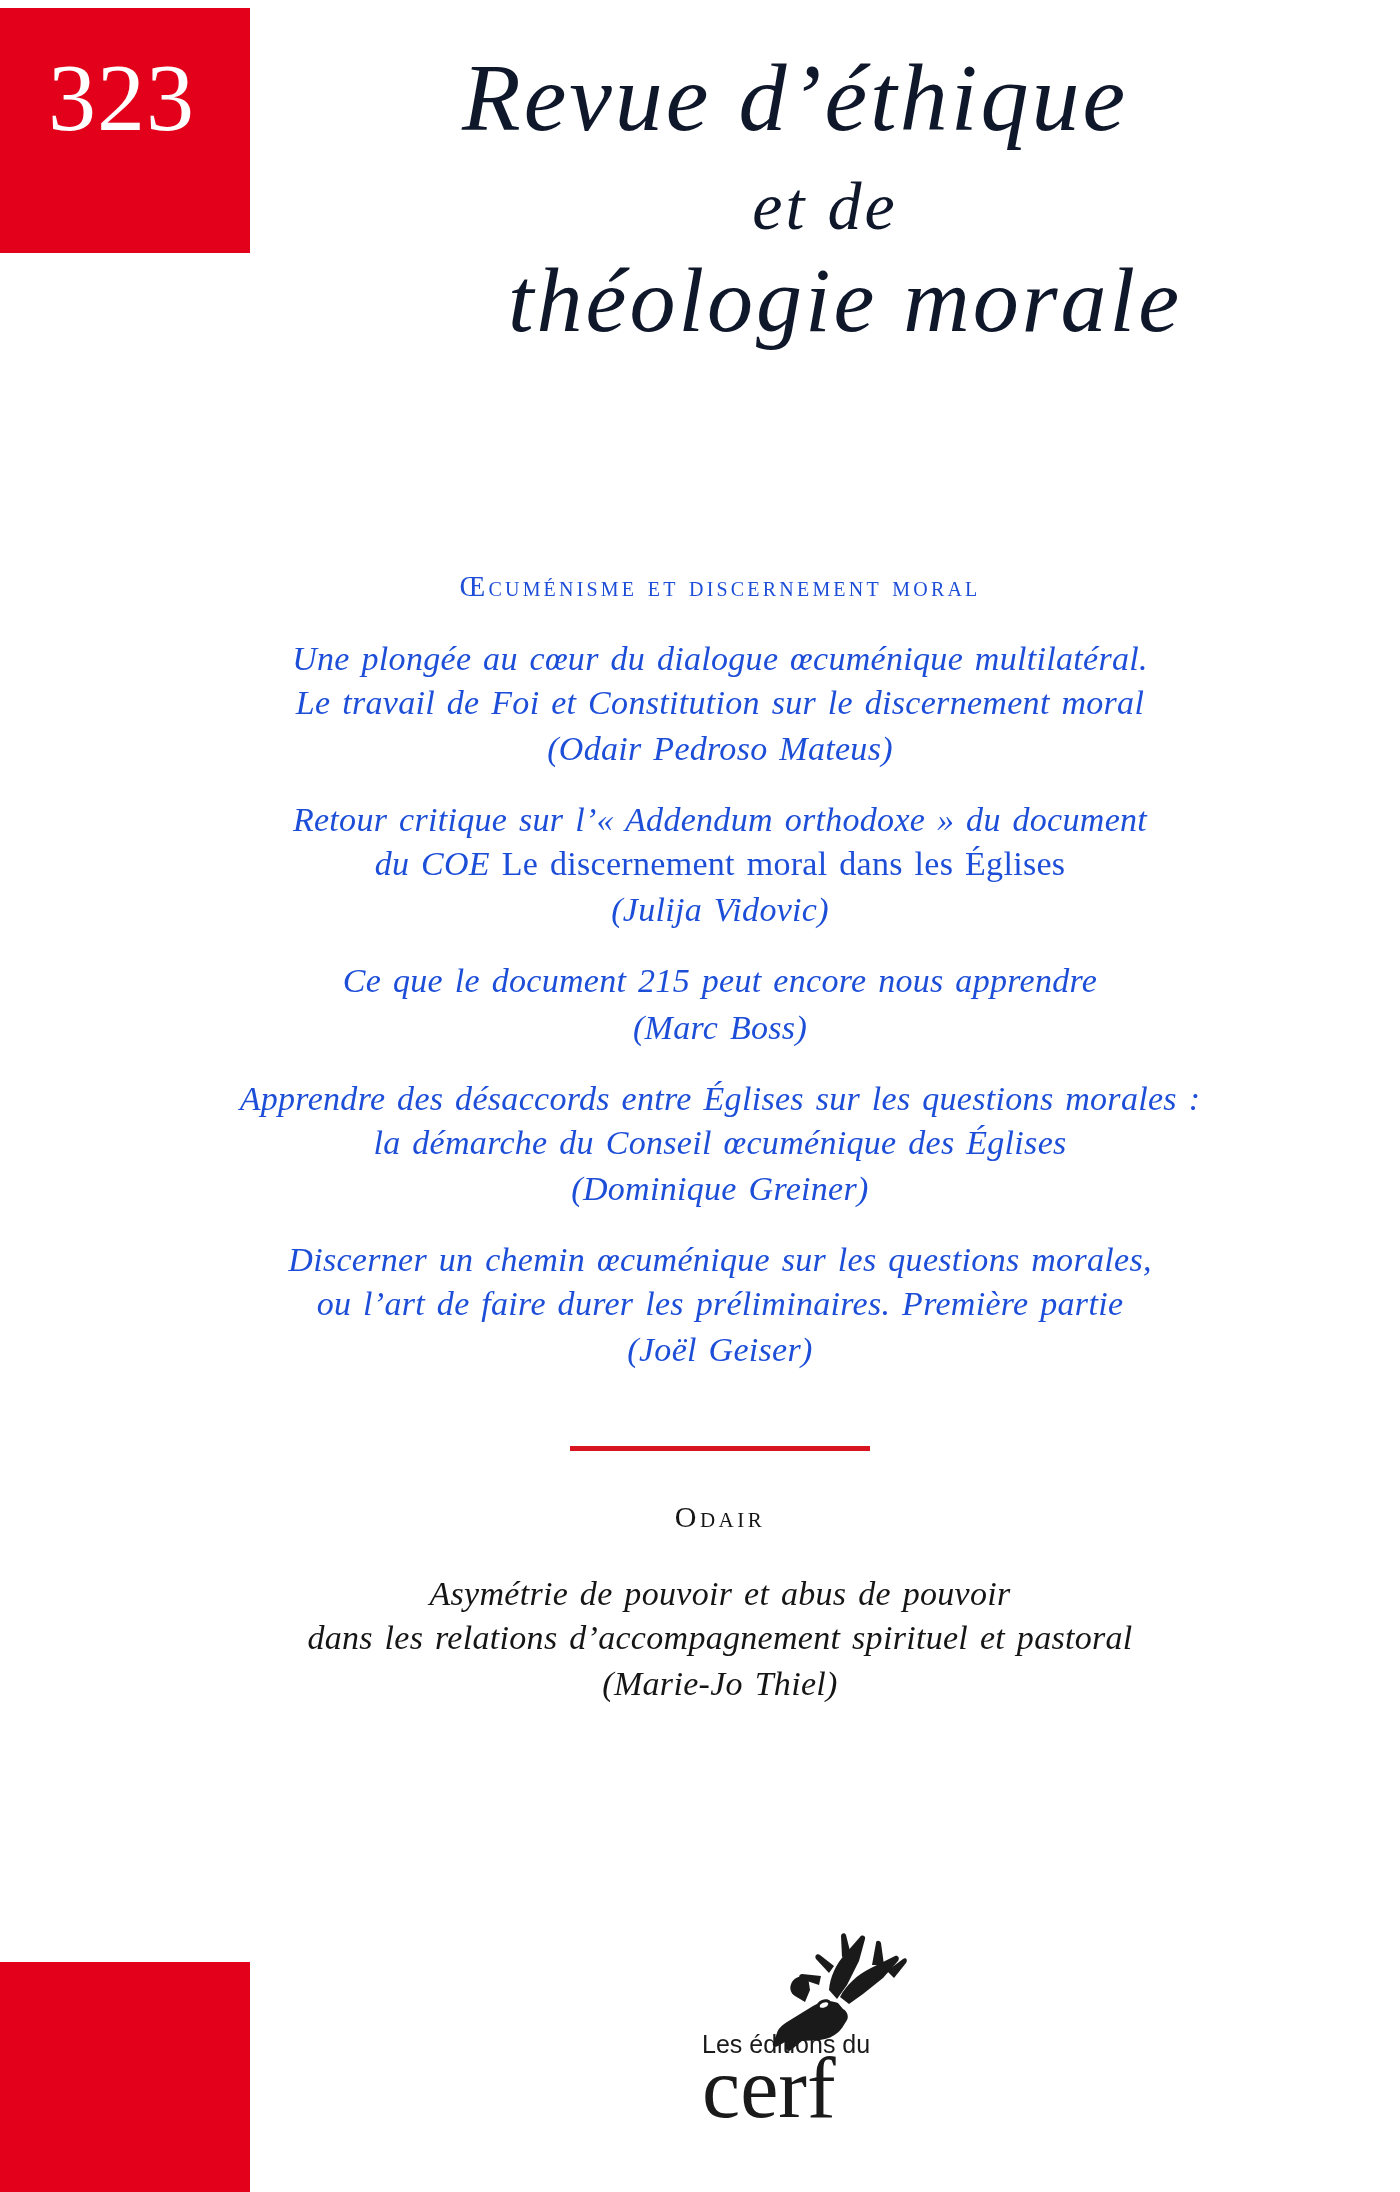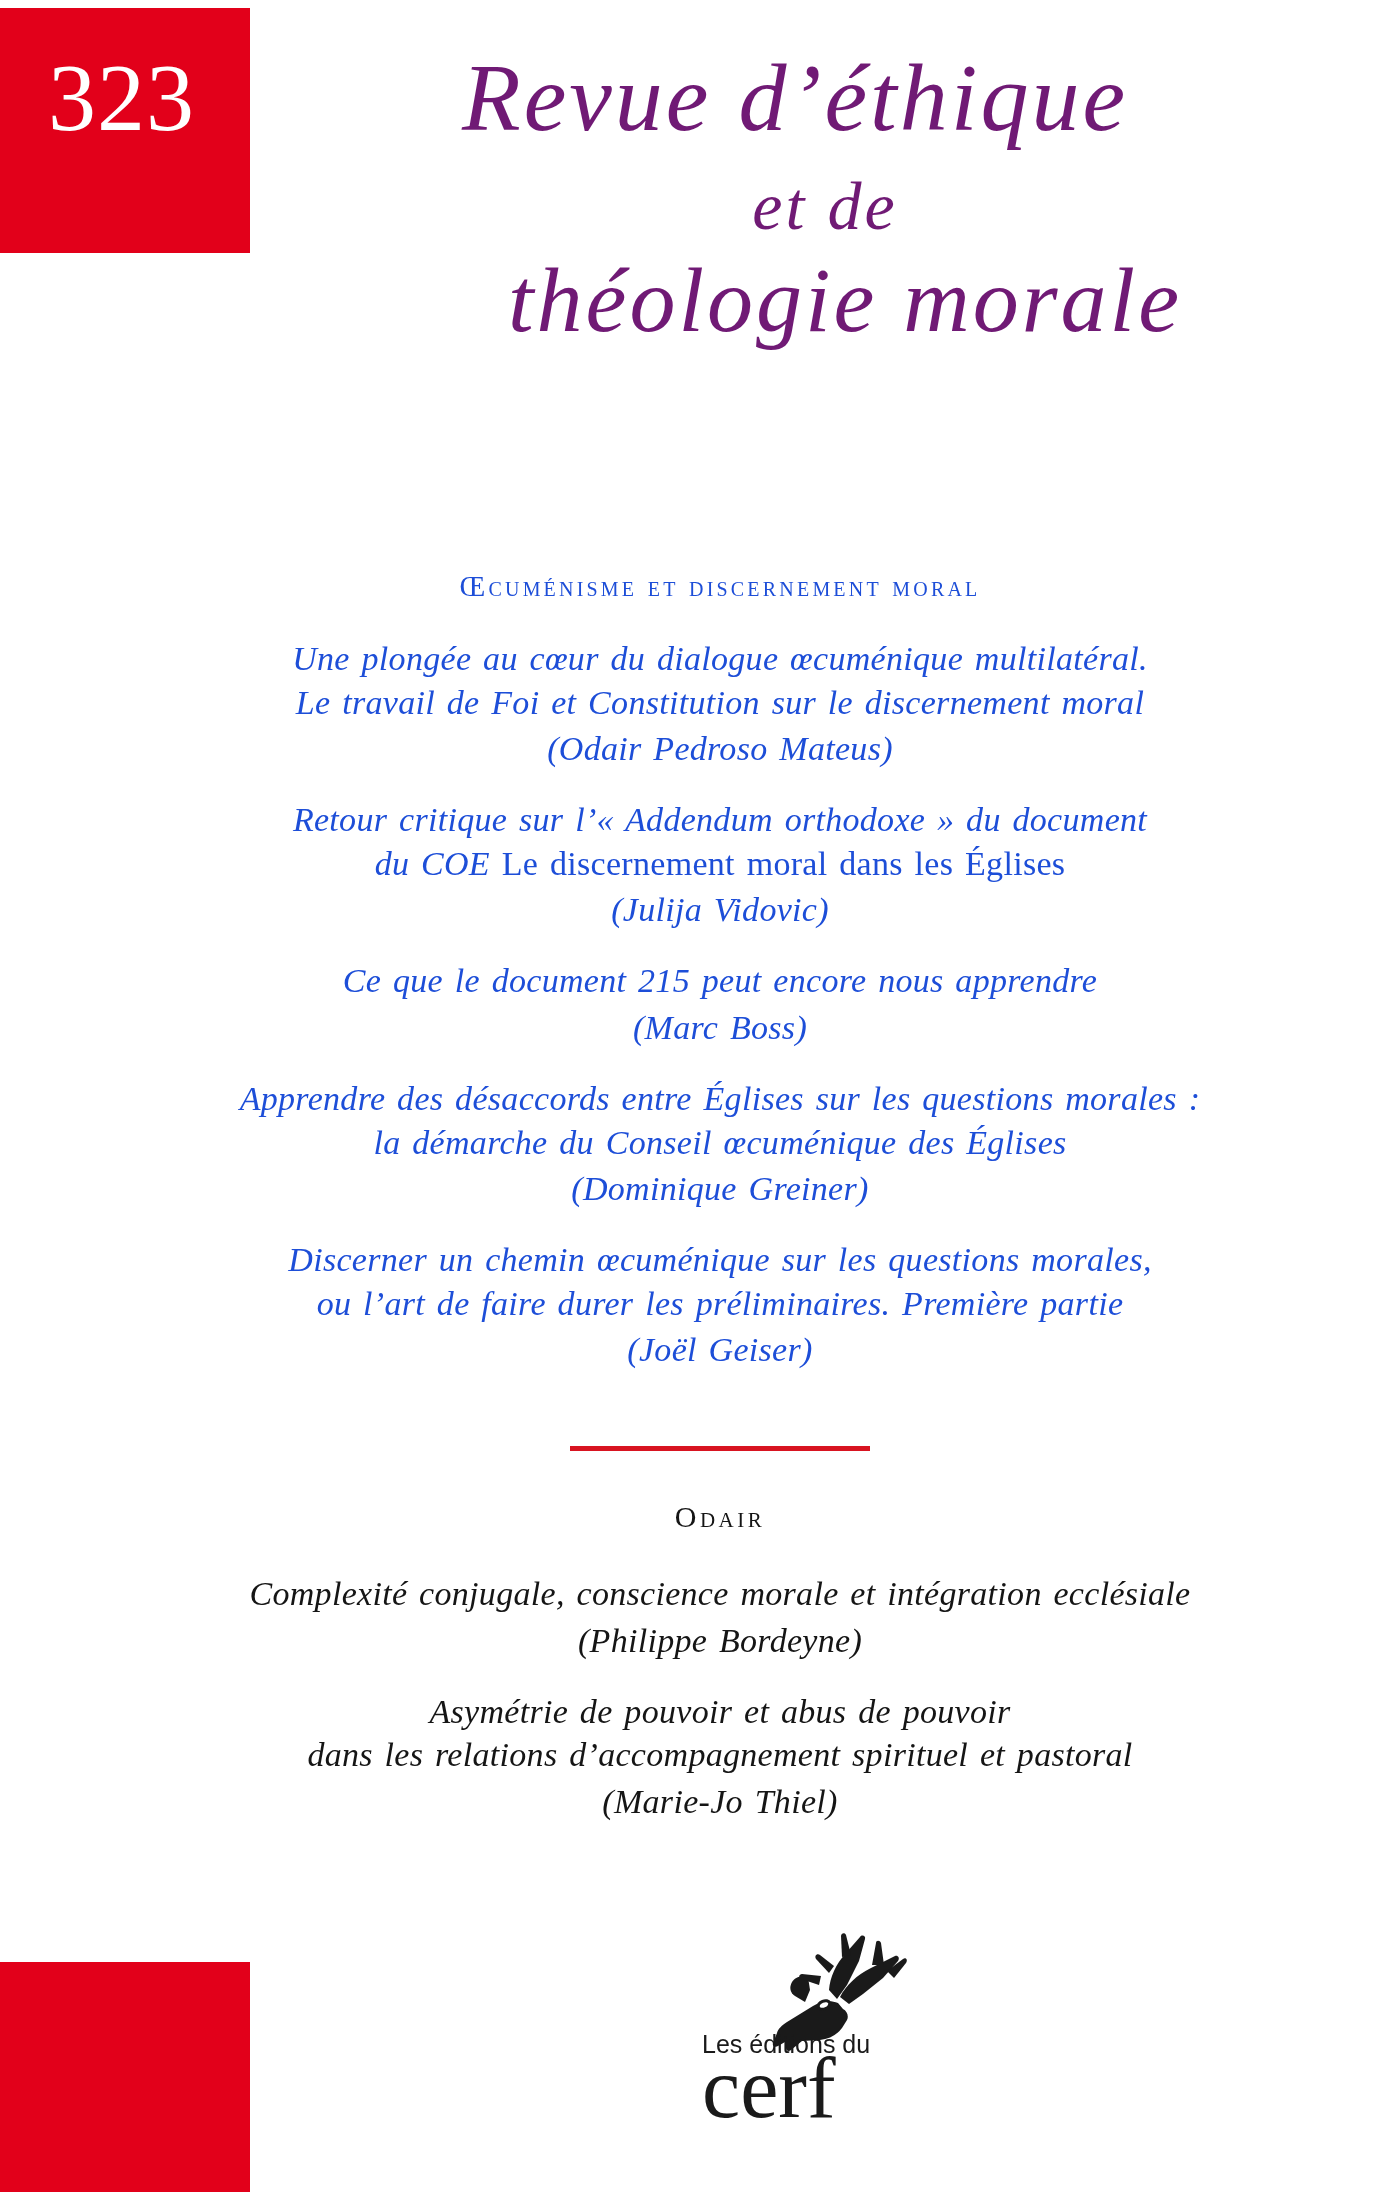--- a/index.html
+++ b/index.html
@@ -47,21 +47,21 @@
     width: 250px;
     height: 230px;
   }
 
   
   #masthead {
     position: absolute;
     left: 250px;
     top: 48px;
     width: 1150px;
-    color: #701a75;
+    color: #0f172a;
     font-style: italic;
     font-family: "Liberation Serif", "DejaVu Serif", serif;
   }
   .mast-line {
     display: block;
     white-space: nowrap;
     line-height: 1.05;
   }
   #mast-line-1 {
     font-size: 96px;
@@ -235,24 +235,20 @@
   </div>
 
   <div id="divider-wrap">
     <span id="divider"></span>
   </div>
 
   <div id="varia-section">
 
     <div id="varia-heading">Odair</div>
 
-    <div class="entry">
-      <span class="entry-title">Complexité conjugale, conscience morale et intégration ecclésiale</span>
-      <span class="entry-author">(Philippe Bordeyne)</span>
-    </div>
 
     <div class="entry">
       <span class="entry-title">Asymétrie de pouvoir et abus de pouvoir</span>
       <span class="entry-title">dans les relations d’accompagnement spirituel et pastoral</span>
       <span class="entry-author">(Marie-Jo Thiel)</span>
     </div>
 
   </div>
 
   <div class="red-square" id="bottom-block"></div>

